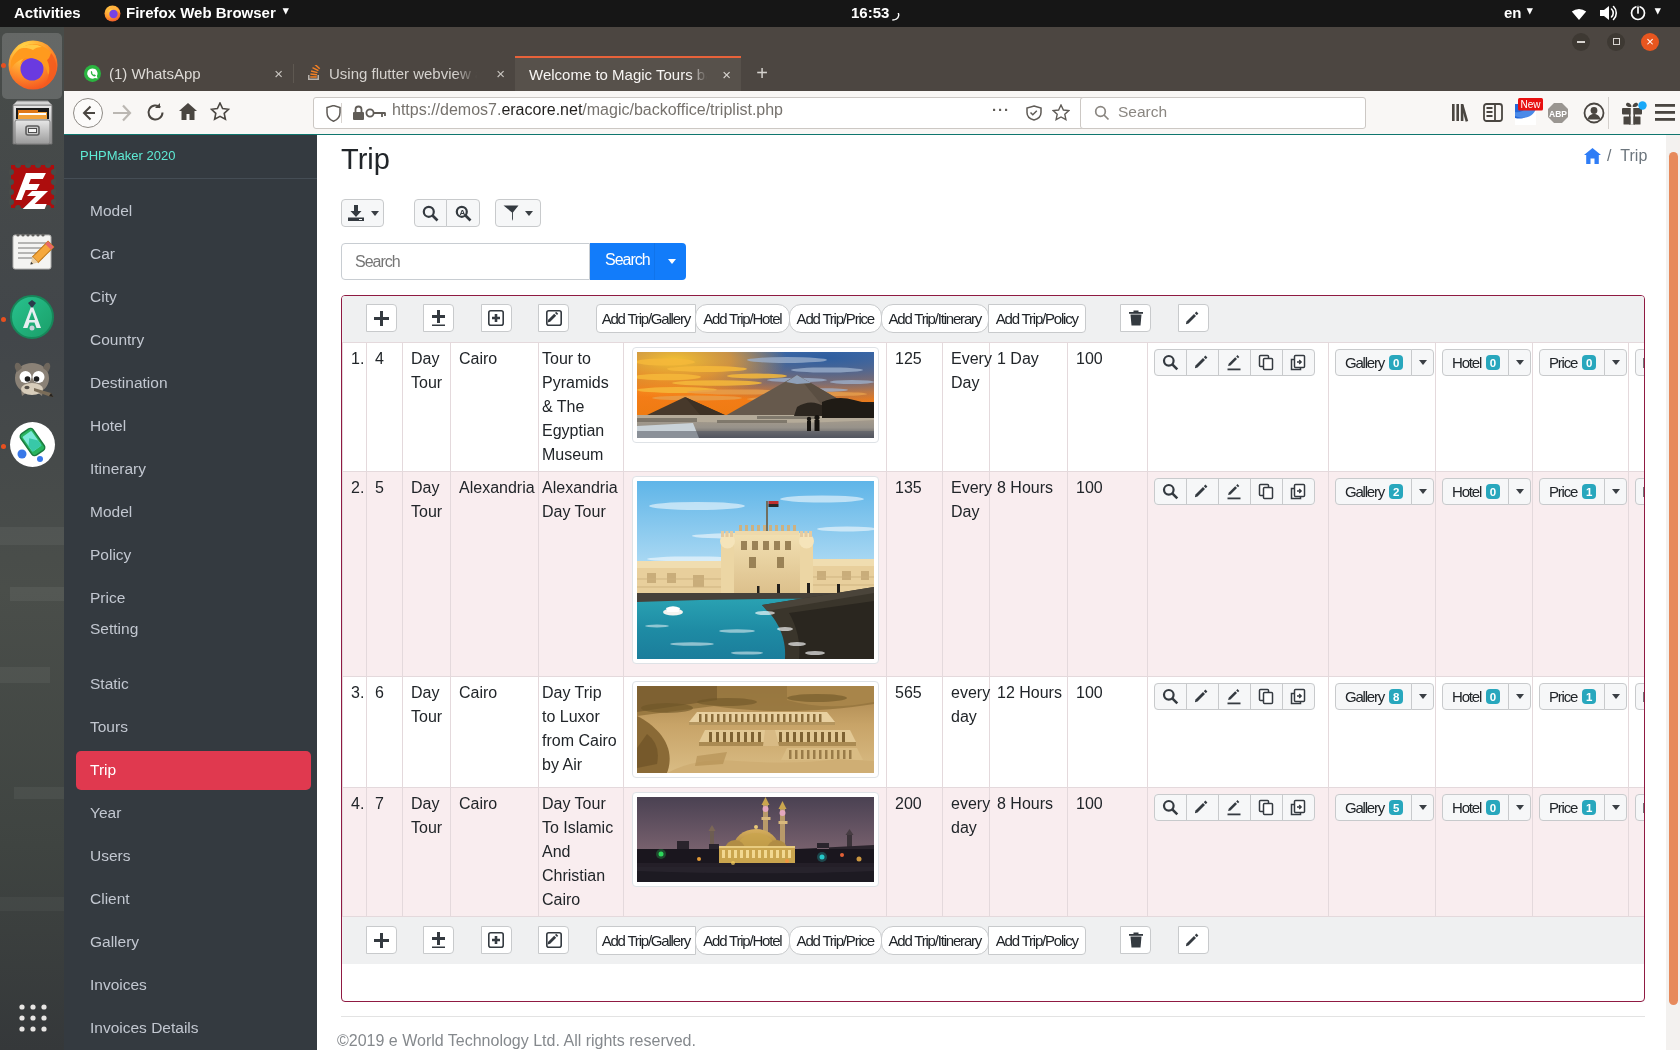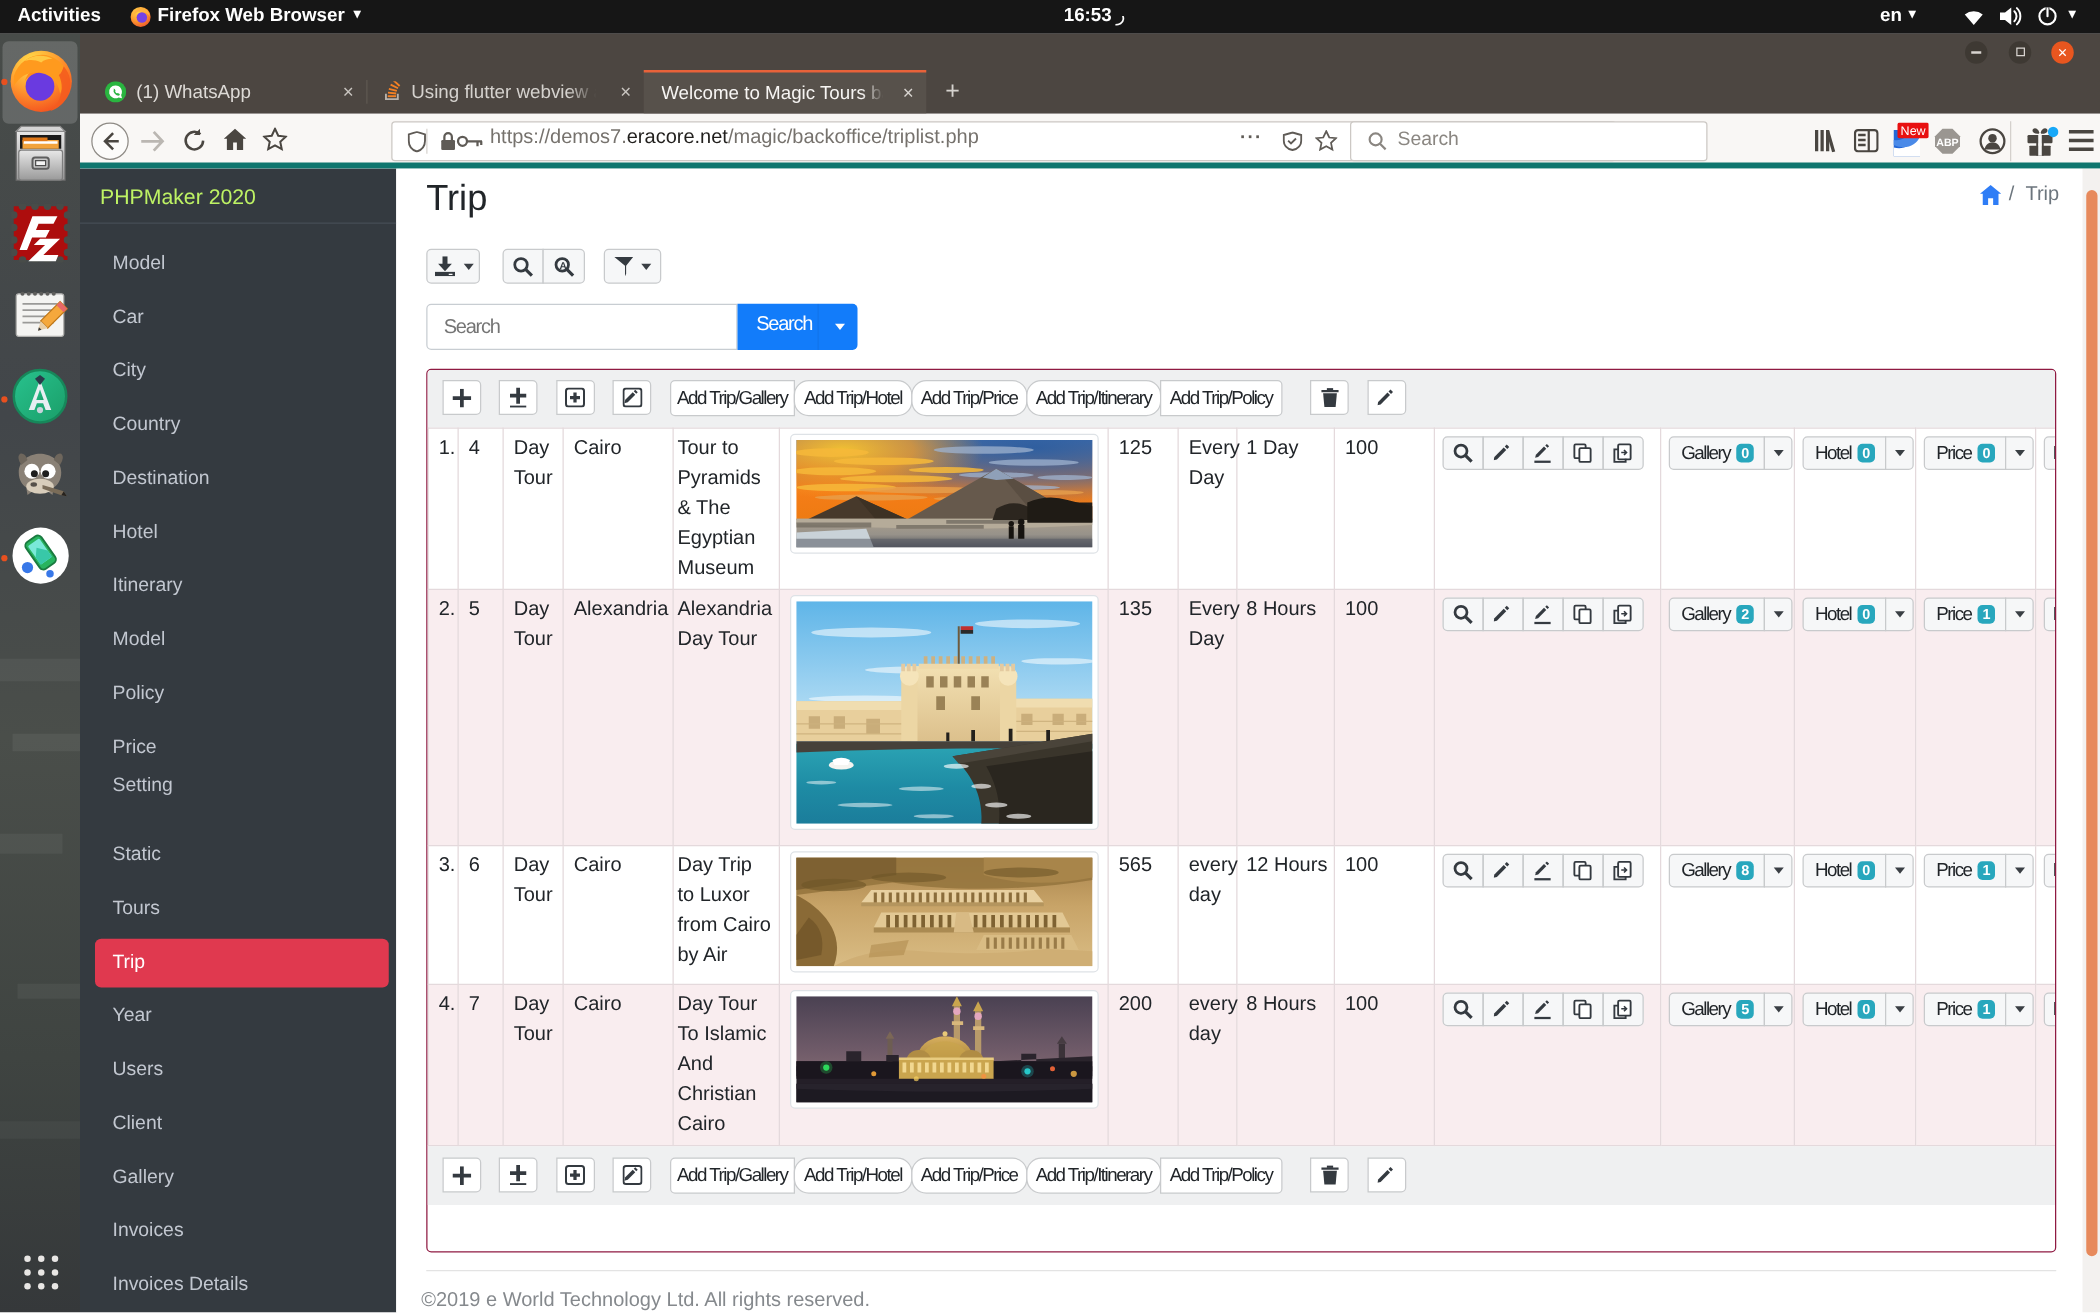--- a/index.html
+++ b/index.html
@@ -6,36 +6,36 @@
 body{position:relative;background:#fff}
 .abs{position:absolute}
 svg{display:block}
 
 #ubar{position:absolute;left:0;top:0;width:1680px;height:27px;background:#161616;color:#fff;font-size:15px;font-weight:bold}
 
 #dock{position:absolute;left:0;top:27px;width:64px;height:1023px;background:linear-gradient(180deg,#484c49 0%,#42464a 30%,#4a4e4a 55%,#3f4441 80%,#35383a 100%)}
 
 #titlebar{position:absolute;left:64px;top:27px;width:1616px;height:29px;background:#4c4641}
 #tabbar{position:absolute;left:64px;top:56px;width:1616px;height:35px;background:#4c4641}
-#navbar{position:absolute;left:64px;top:91px;width:1616px;height:44px;background:#f9f7f5;border-bottom:5px solid #0f766e}
+#navbar{position:absolute;left:64px;top:91px;width:1616px;height:44px;background:#f9f7f5;border-bottom:1px solid #0f766e}
 #page{position:absolute;left:64px;top:135px;width:1616px;height:915px;background:#fff}
 
 .tab{position:absolute;top:0;height:35px;font-size:15px;color:#d5d2ce;display:flex;align-items:center}
 .tab.active{background:#57514b;border-top:2px solid #e8623a;color:#f7f5f3}
 .tclose{color:#c9c5c0;font-size:15px;margin-left:auto}
 
 #sidebar{position:absolute;left:0;top:0;width:253px;height:915px;background:#343a40;color:#c2c7d0}
 .mitem{position:absolute;left:26px;font-size:15.5px;line-height:22px}
 
 #main{position:absolute;left:253px;top:0;width:1349px;height:915px;background:#fff;color:#212529}
 .btn{display:inline-flex;align-items:center;justify-content:center;background:#fff;border:1px solid #c8cacc;border-radius:4px;height:29px;font-size:15px;letter-spacing:-1.2px;color:#212529;padding:0 11px;vertical-align:top;white-space:nowrap}
 .btn.gray{background:#f6f7f8}
 .grp{display:inline-flex;vertical-align:top}
 .grp .btn{border-radius:12px;margin-left:-1px}
-.grp .btn:first-child{border-radius:4px 0 0 4px;margin-left:4px}
+.grp .btn:first-child{border-radius:4px 0 0 4px;margin-left:16px}
 .grp .btn:last-child{border-radius:0 4px 4px 0}
 .car{width:0;height:0;border-left:4.5px solid transparent;border-right:4.5px solid transparent;border-top:5px solid #3a3f44;display:inline-block}
 .badge{background:#28a7bd;color:#fff;border-radius:4px;font-size:11.5px;font-weight:bold;letter-spacing:0;padding:0;min-width:14px;height:15px;display:inline-flex;align-items:center;justify-content:center;margin-left:5px}
 
 #panel{position:absolute;left:24px;top:160px;width:1304px;height:707px;border:1px solid #8f1a42;border-radius:4px;overflow:hidden}
 .ptool{height:46px;background:#eff0f1;padding:8px 0 0 8px;white-space:nowrap}
 .ptool2{height:47px;background:#eff0f1;padding:9px 0 0 8px;white-space:nowrap}
 #grid{border-collapse:collapse;table-layout:fixed;width:1320px;font-size:16px}
 #grid th{background:#ad1e52;color:#fff;font-weight:normal;text-align:left;padding:0 8px;border:1px solid #8f1a42;height:39px}
 #grid td{border:1px solid #e4d9dc;vertical-align:top;padding:4px 8px;line-height:24px}
@@ -383,21 +383,21 @@
       <g fill="#4a4641">
         <rect x="0" y="0" width="20" height="2.8"></rect>
         <rect x="0" y="7" width="20" height="2.8"></rect>
         <rect x="0" y="14" width="20" height="2.8"></rect>
       </g>
     </svg>
 </div>
 
 <div id="page">
 <div id="sidebar">
-<div class="abs" style="left:16px;top:13px;font-size:17px;color:#bef264">PHPMaker 2020</div>
+<div class="abs" style="left:16px;top:13px;font-size:13px;color:#5eead4">PHPMaker 2020</div>
 <div class="abs" style="left:0;top:43px;width:253px;height:1px;background:#454d55"></div>
 <div class="mitem" style="top:65px">Model</div>
 <div class="mitem" style="top:108px">Car</div>
 <div class="mitem" style="top:151px">City</div>
 <div class="mitem" style="top:194px">Country</div>
 <div class="mitem" style="top:237px">Destination</div>
 <div class="mitem" style="top:280px">Hotel</div>
 <div class="mitem" style="top:323px">Itinerary</div>
 <div class="mitem" style="top:366px">Model</div>
 <div class="mitem" style="top:409px">Policy</div>

